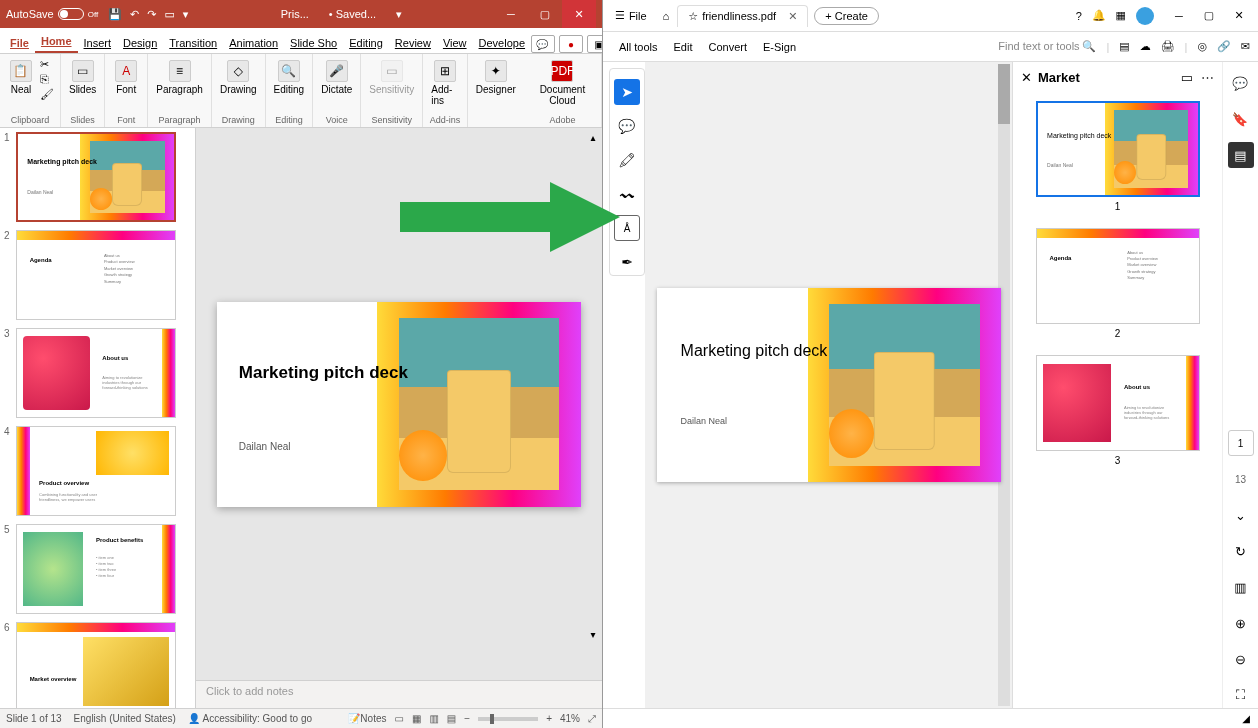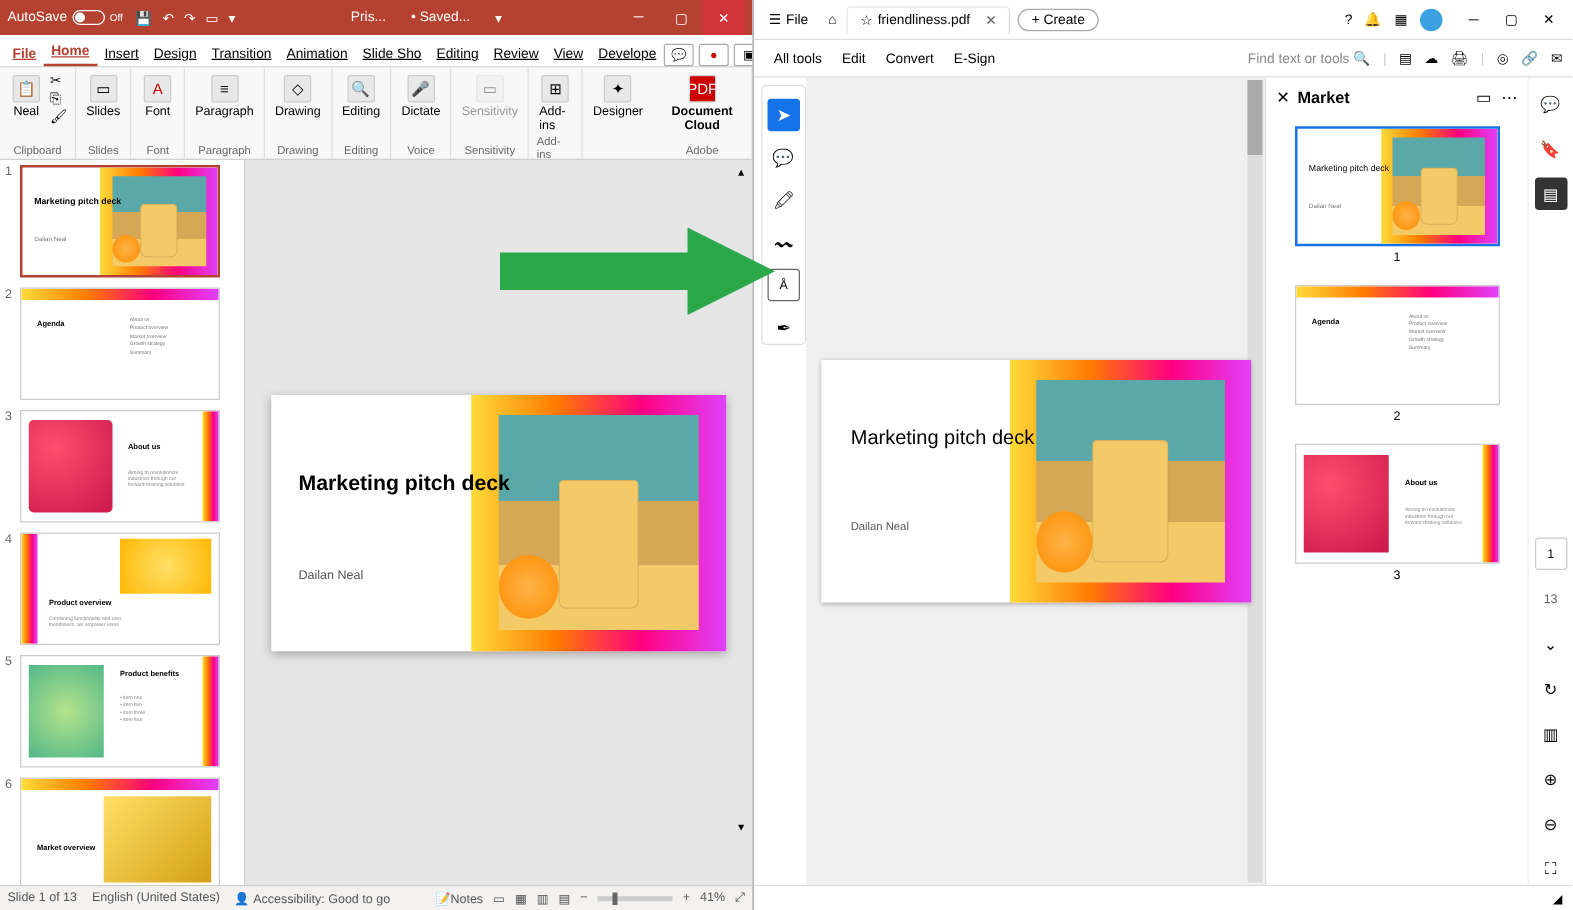--- a/index.html
+++ b/index.html
@@ -220,21 +220,21 @@
             <div class="icn">✦</div>
             <span>Designer</span>
           </div>
         </div>
       <div class="glabel"></div>
     </div>
     <div class="ribbon-group">
       <div class="items">
           <div class="ribbon-btn">
             <div class="icn" style="background:#c00;color:#fff;">PDF</div>
-            <span style="text-align:center;font-weight:bold;">Document Cloud</span>
+            <span style="text-align:center;">Document Cloud</span>
           </div>
         </div>
       <div class="glabel">Adobe</div>
     </div>
   </div>
 
   <div class="ppt-body">
     <div class="thumb-panel">
 
     <div class="thumb-item">
@@ -302,20 +302,21 @@
               <div class="sm-orange"></div>
           </div>
           <div style="position:absolute;left:6%;top:30%;font-weight:700;font-size:17px;">Marketing pitch deck</div>
           <div style="position:absolute;left:6%;top:68%;font-size:10px;color:#555;">Dailan Neal</div>
         </div>
         <div style="position:absolute;right:2px;top:4px;bottom:40px;width:14px;display:flex;flex-direction:column;justify-content:space-between;">
           <div style="font-size:10px;text-align:center;">▴</div>
           <div style="font-size:10px;text-align:center;">▾</div>
         </div>
       </div>
+      <div class="notes-bar"><span>Click to add notes</span></div>
     </div>
   </div>
 
   <div class="ppt-status">
     <span>Slide 1 of 13</span>
     <span>English (United States)</span>
     <span>👤 <span>Accessibility: Good to go</span></span>
     <div class="right">
       <span>📝<span>Notes</span></span>
       <span>▭</span>

